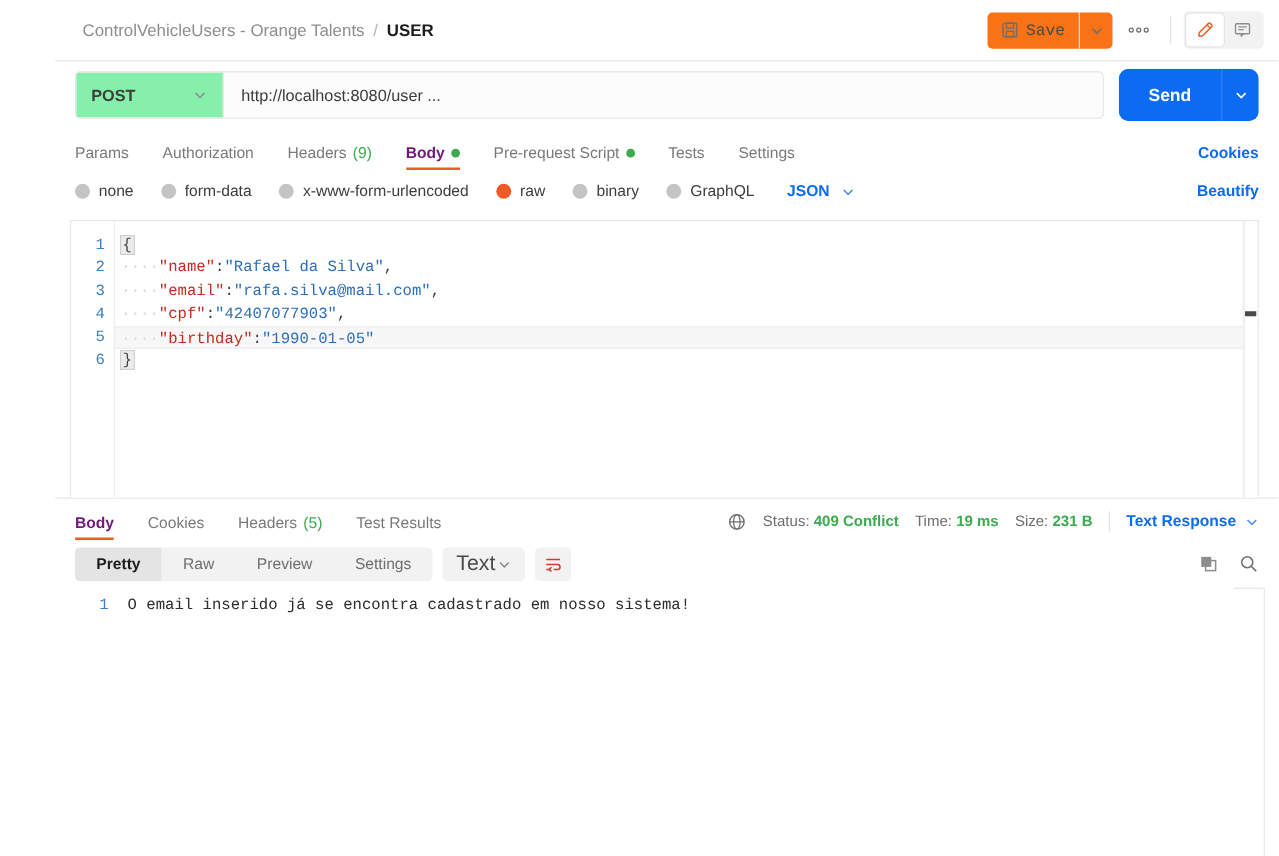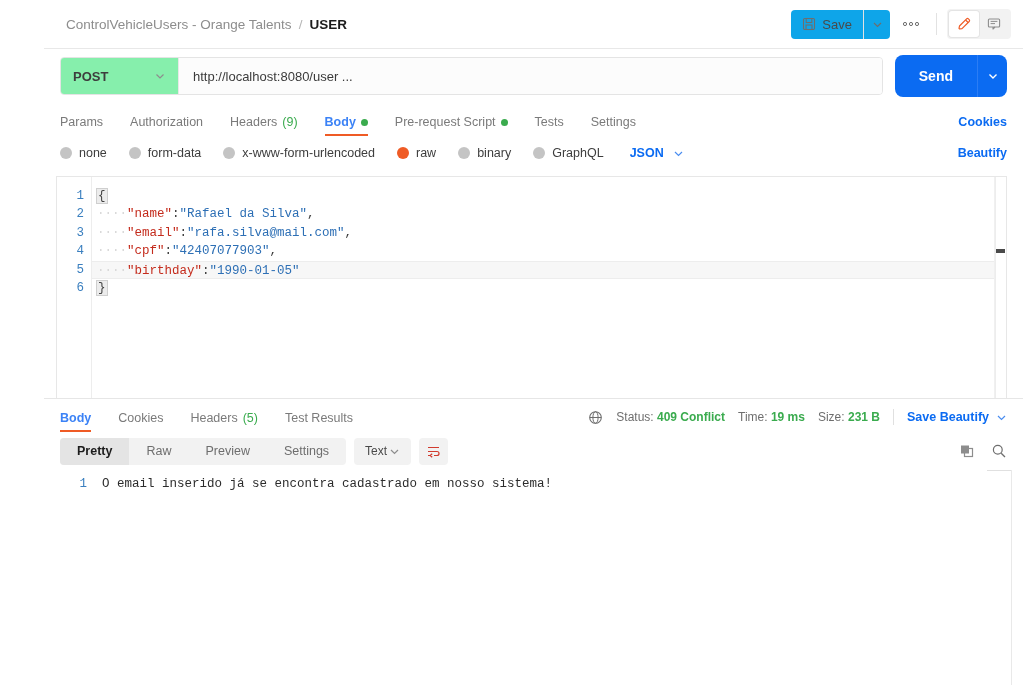--- a/index.html
+++ b/index.html
@@ -18,21 +18,21 @@
     display: flex; align-items: center;
     border-bottom: 1px solid #e8e8e8;
     padding: 0 12px 0 22px;
     background: #fff;
   }
   .breadcrumb { display: flex; align-items: center; font-size: 13.5px; }
   .bc-collection { color: #8d8d8d; }
   .bc-sep { color: #b5b5b5; margin: 0 7px; }
   .bc-current { color: #1c1c1c; font-weight: bold; }
   .header-right { margin-left: auto; display: flex; align-items: center; }
-  .save-group { display: flex; align-items: center; background: #0ea5e9; border-radius: 4px; height: 29px; }
+  .save-group { display: flex; align-items: center; background: #f97316; border-radius: 4px; height: 29px; font-family: Liberation Mono, monospace; }
   .save-btn {
     display: flex; align-items: center; gap: 6px;
     padding: 0 11px; height: 29px; font-size: 13px; color: #4a4a4a;
     border-right: 1px solid #e2e2e2; cursor: pointer;
   }
   .save-caret { width: 26px; height: 29px; display: flex; align-items: center; justify-content: center; cursor: pointer; }
   .dots-btn {
     width: 30px; height: 29px; margin-left: 6px; display: flex;
     align-items: center; justify-content: center; cursor: pointer;
     letter-spacing: 1px; color: #6e6e6e; font-size: 11px;
@@ -66,21 +66,21 @@
     background: #0b6bf2; width: 30px; display: flex; align-items: center; justify-content: center;
     border-left: 1px solid #2b7df5; cursor: pointer;
   }
 
   
   .req-tabs { height: 33px; flex: 0 0 33px; display: flex; align-items: flex-end; padding: 0 16px; position: relative; }
   .tab {
     font-size: 12.5px; color: #7a7a7a; padding: 0 0 7px 0; margin-right: 27px;
     display: flex; align-items: center; gap: 5px; cursor: pointer; position: relative; white-space: nowrap;
   }
-  .tab.active { color: #3b82f6; font-weight: bold; justify-content: flex-end; }
+  .tab.active { color: #701a75; font-weight: bold; justify-content: flex-end; }
   .tab.active::after {
     content: ""; position: absolute; left: 0; right: 0; bottom: 0; height: 2px; background: #ef5b25;
   }
   .tab-count { color: #3aab4e; }
   .green-dot { width: 7px; height: 7px; border-radius: 50%; background: #3aab4e; display: inline-block; }
   .cookies-link {
     margin-left: auto; color: #0b6bf2; font-size: 12.5px; font-weight: bold;
     padding-bottom: 7px; cursor: pointer;
   }
 
@@ -125,21 +125,21 @@
   .status-meta .val { color: #3aab4e; font-weight: bold; }
   .meta-sep { width: 1px; height: 16px; background: #e0e0e0; }
   .save-resp { color: #0b6bf2; font-weight: bold; font-size: 12.5px; display: flex; align-items: center; gap: 7px; cursor: pointer; }
 
   .viewer-bar { height: 38px; flex: 0 0 38px; display: flex; align-items: center; padding: 0 16px; gap: 8px; }
   .seg { display: flex; background: #f2f2f2; border-radius: 4px; height: 27px; overflow: hidden; }
   .seg-item { padding: 0 17px; height: 27px; display: flex; align-items: center; font-size: 12.5px; color: #6e6e6e; cursor: pointer; }
   .seg-item.on { background: #e4e4e4; color: #1c1c1c; font-weight: bold; }
   .text-select {
     display: flex; align-items: center; gap: 2px; background: #f2f2f2; border-radius: 4px;
-    height: 27px; padding: 0 11px; font-size: 12px; color: #4a4a4a; cursor: pointer;
+    height: 27px; padding: 0 11px; font-size: 17px; color: #4a4a4a; cursor: pointer;
   }
   .wrap-btn {
     width: 29px; height: 27px; background: #f2f2f2; border-radius: 4px;
     display: flex; align-items: center; justify-content: center; cursor: pointer;
   }
   .viewer-right { margin-left: auto; display: flex; align-items: center; gap: 16px; }
 
   .resp-body { flex: 1; position: relative; display: flex; font-family: "Liberation Mono", monospace; font-size: 12.5px; overflow: hidden; }
   .resp-gutter { width: 52px; flex: 0 0 52px; text-align: right; padding: 7px 9px 0 0; color: #3a7fbf; user-select: none; }
   .resp-code { flex: 1; padding: 7px 0 0 6px; color: #2c2c2c; white-space: pre; }
@@ -345,21 +345,21 @@
       <span>
         <span>Time:</span>
         <span class="val">19 ms</span>
       </span>
       <span>
         <span>Size:</span>
         <span class="val">231 B</span>
       </span>
       <span class="meta-sep"></span>
       <span class="save-resp">
-        <span>Save Beautify</span>
+        <span>Text Response</span>
         <svg width="11" height="11" viewBox="0 0 11 11">
           <path d="M2 4 L5.5 7.5 L9 4" fill="none" stroke="#4a8df0" stroke-width="1.2"></path>
         </svg>
       </span>
     </div>
   </div>
 
   <div class="viewer-bar">
     <div class="seg">
       <div class="seg-item on">Pretty</div>

